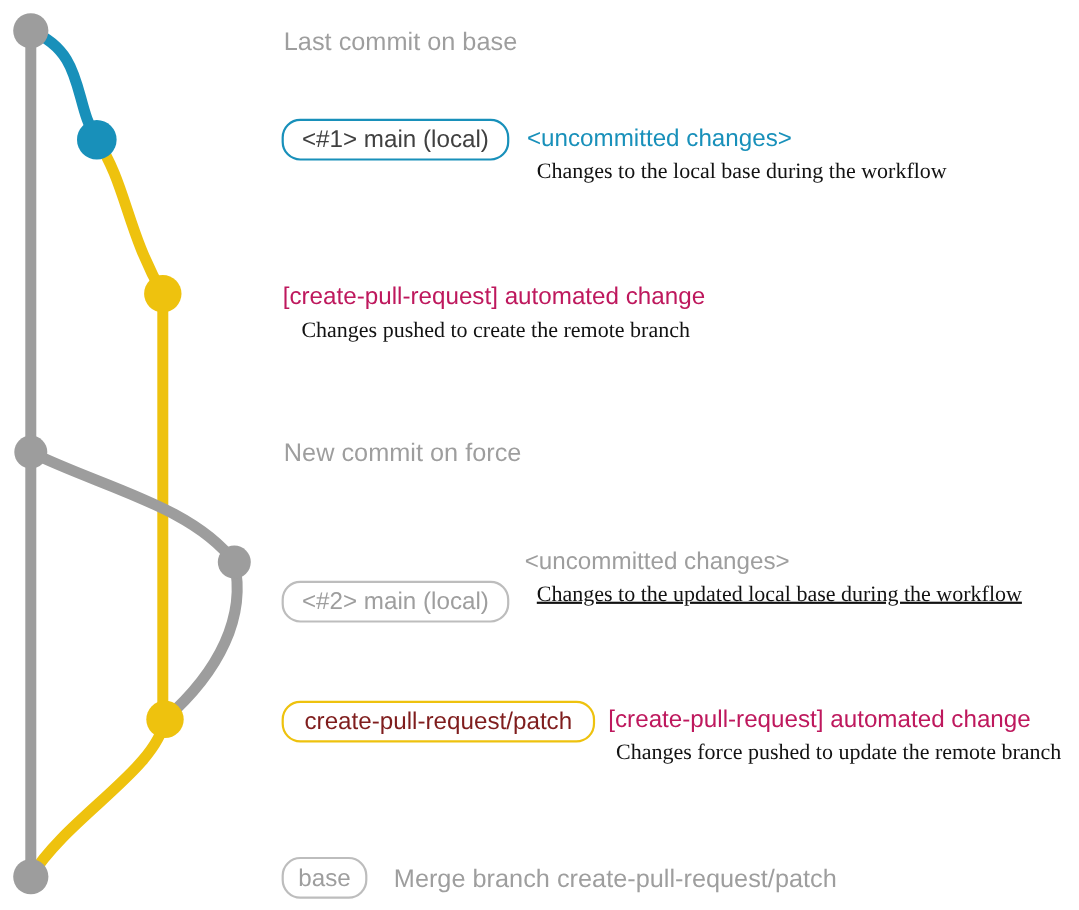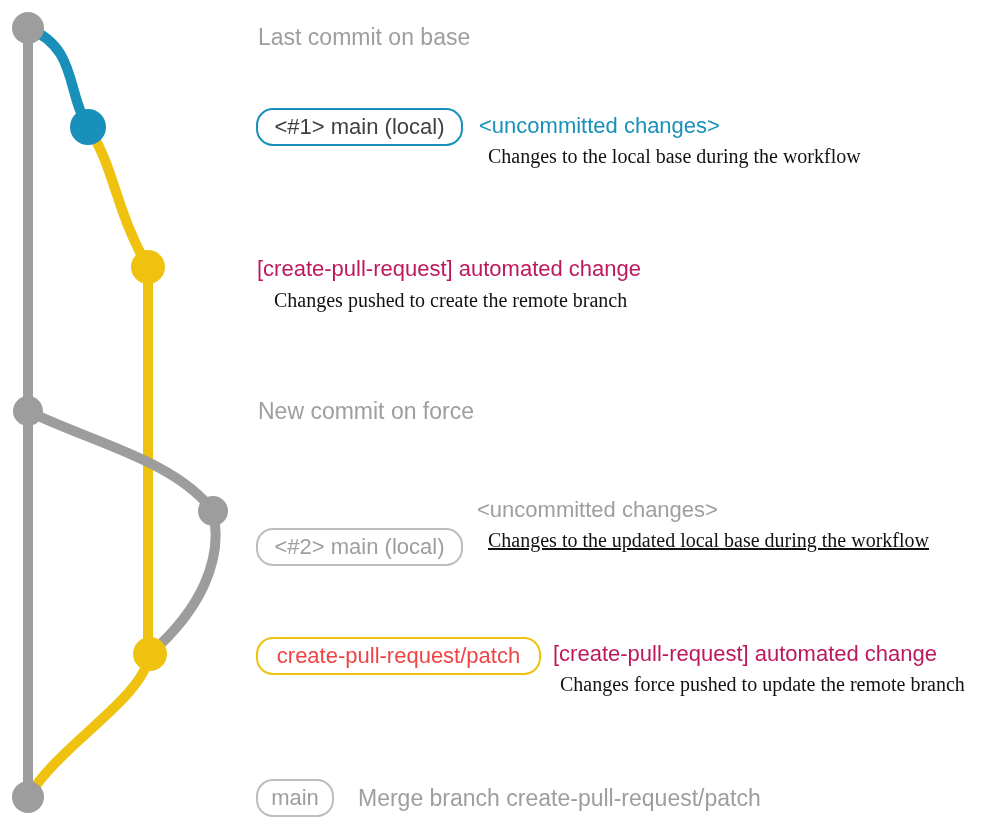--- a/index.html
+++ b/index.html
@@ -24,21 +24,21 @@
   }
 
   .tag {
     position:absolute; height:38px; box-sizing:border-box;
     border:2px solid; border-radius:17px;
     display:flex; align-items:center; justify-content:center;
     font-size:22px; background:#ffffff;
   }
   .teal-box   { border-color:#1890ba; color:#404040; }
   .gray-box   { border-color:#bdbdbd; color:#9e9e9e; }
-  .yellow-box { border-color:#eec20e; color:#ef4444;justify-content:center; }
+  .yellow-box { border-color:#eec20e; color:#7f1d1d;justify-content:center; }
 </style>
 </head>
 <body>
 
 <div>
 
   <svg id="graph-svg" width="981" height="827" viewBox="0 0 981 827">
 
     <path d="M148 267 L148 654" stroke="#eec20e" stroke-width="10" fill="none" stroke-linecap="round"></path>
     <path d="M88 127 C115 168 115 210 148 267" stroke="#eec20e" stroke-width="10" fill="none" stroke-linecap="round"></path>
@@ -79,17 +79,17 @@
   <div class="lbl gray-txt f22" style="left:477px; top:497px;">&lt;uncommitted changes&gt;</div>
   <div class="lbl serif" style="left:488px; top:528px;text-decoration:underline;">Changes to the updated local base during the workflow</div>
 
   <div class="tag yellow-box" style="left:256px; top:637px; width:285px;">
     <span>create-pull-request/patch</span>
   </div>
   <div class="lbl yellow-txt f22" style="left:553px; top:641px;">[create-pull-request] automated change</div>
   <div class="lbl serif" style="left:560px; top:672px;">Changes force pushed to update the remote branch</div>
 
   <div class="tag gray-box" style="left:256px; top:779px; width:78px;">
-    <span>main</span>
+    <span>base</span>
   </div>
   <div class="lbl gray-txt f23" style="left:358px; top:785px;">Merge branch create-pull-request/patch</div>
 
 </div>
 
 </body></html>

